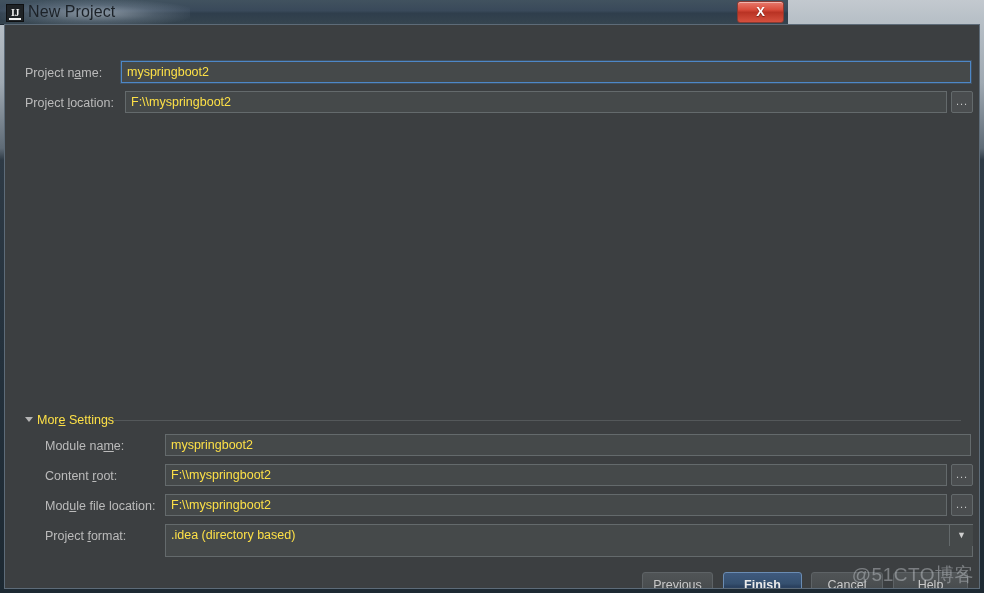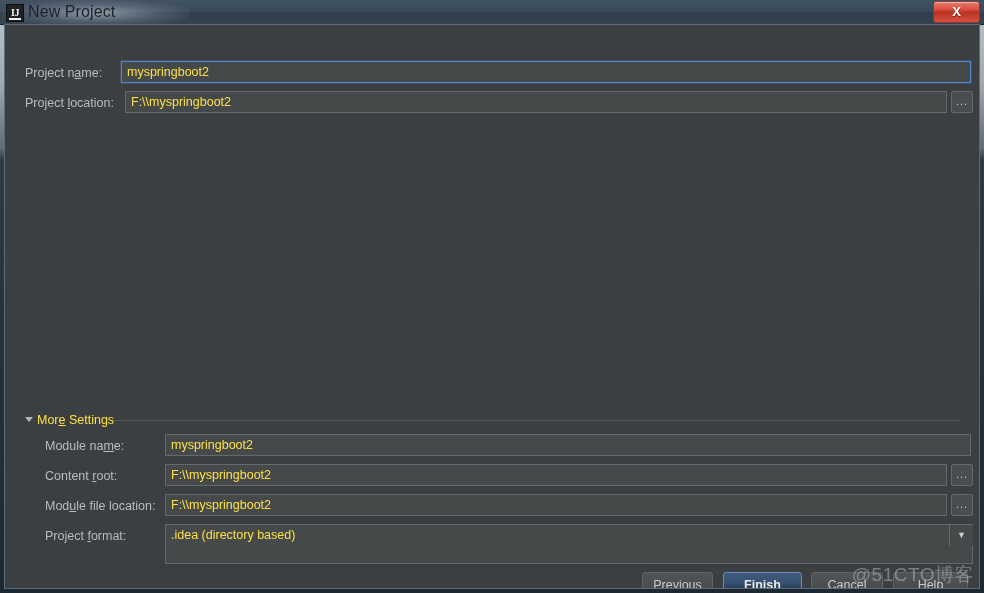--- a/index.html
+++ b/index.html
@@ -35,21 +35,21 @@
     box-sizing: border-box;
     border: 1px solid #5d6b78;
     background: #3c3f41;
     overflow: hidden;
   }
 
   
   .titlebar {
     position: absolute;
     left: 0; top: 0;
-    width: 984px;
+    width: 788px;
     height: 24px;
     background: linear-gradient(to bottom, #41525f 0%, #39495a 45%, #2f3e4c 55%, #35444f 100%);
     border-bottom: 1px solid #1d2832;
   }
   .title-glow {
     position: absolute;
     left: 0; top: 0;
     width: 190px;
     height: 24px;
     background: radial-gradient(ellipse at 50% 55%, rgba(215,225,235,0.55) 0%, rgba(180,195,210,0.22) 45%, rgba(160,180,200,0) 78%);
@@ -264,21 +264,21 @@
 
       <div class="label" style="left:40px; top:444px;"><span>Content </span><u>r</u><span>oot:</span></div>
       <div class="field" style="left:160px; top:439px; width:782px; height:22px;">F:\\myspringboot2</div>
       <div class="browse-btn" style="left:946px; top:439px; width:22px; height:22px; line-height:19px;">...</div>
 
       <div class="label" style="left:40px; top:474px;"><span>Mod</span><u>u</u><span>le file location:</span></div>
       <div class="field" style="left:160px; top:469px; width:782px; height:22px;">F:\\myspringboot2</div>
       <div class="browse-btn" style="left:946px; top:469px; width:22px; height:22px; line-height:19px;">...</div>
 
       <div class="label" style="left:40px; top:504px;"><span>Project </span><u>f</u><span>ormat:</span></div>
-      <div class="field" style="left:160px; top:499px; width:808px; height:40px;">.idea (directory based)</div>
+      <div class="field" style="left:160px; top:499px; width:808px; height:33px;">.idea (directory based)</div>
       <div class="combo-arrow" style="left:944px; top:500px; height:21px; line-height:21px;">▼</div>
 
       <div class="btn" style="left:637px; top:547px; width:71px;"><span></span><u>P</u><span>revious</span></div>
       <div class="btn default" style="left:718px; top:547px; width:79px;"><span></span><u>F</u><span>inish</span></div>
       <div class="btn" style="left:806px; top:547px; width:72px;"><span>Cancel</span><u></u><span></span></div>
       <div class="btn" style="left:888px; top:547px; width:75px;"><span>Help</span><u></u><span></span></div>
 
     </div>
   </div>
 

